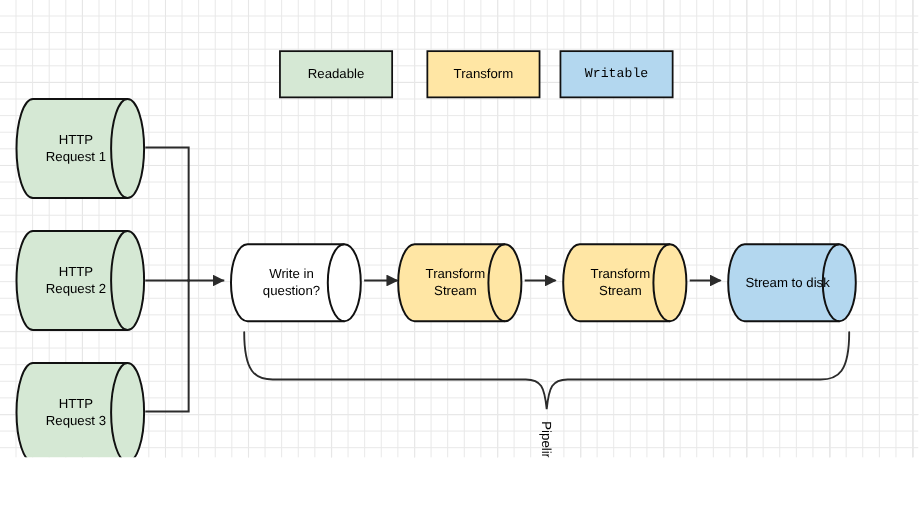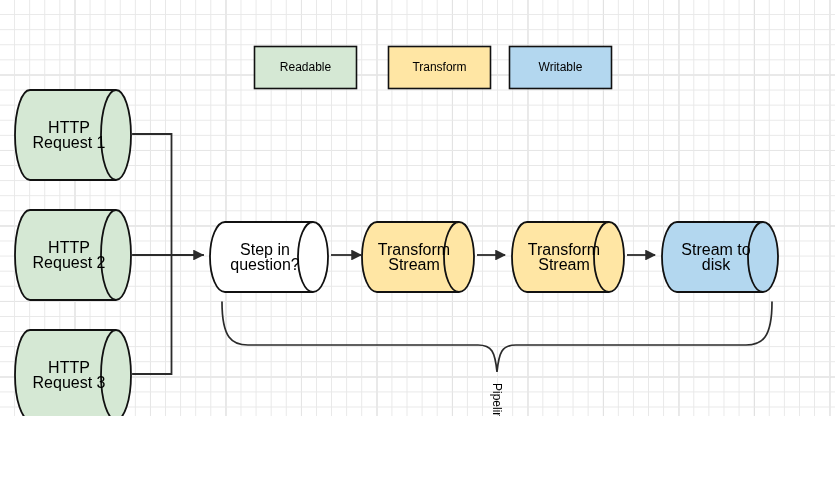--- a/index.html
+++ b/index.html
@@ -36,21 +36,21 @@
     width: 835px;
     height: 480px;
   }
   .shape-label {
     position: absolute;
     display: flex;
     align-items: center;
     justify-content: center;
     text-align: center;
     color: #000000;
-    font-size: 16px;
+    font-size: 12px;
     line-height: 15px;
     white-space: pre-line;
     pointer-events: none;
     font-family: "Liberation Sans", sans-serif;
   }
   .legend-label {
     font-size: 12px;
     line-height: 15px;
   }
   .brace-label {
@@ -171,30 +171,30 @@
                L 478 345
                C 492 345, 495 352, 497 372
                C 499 352, 502 345, 516 345
                L 746 345
                C 762 345, 772 338, 772 302"></path>
     </g>
   </svg>
 
   <div class="shape-label legend-label" style="left:254px; top:46px; width:103px; height:43px;">Readable</div>
   <div class="shape-label legend-label" style="left:388px; top:46px; width:103px; height:43px;">Transform</div>
-  <div class="shape-label legend-label" style="left:509px; top:46px; width:103px; height:43px;">Writable</div>
+  <div class="shape-label legend-label" style="left:509px; top:46px; width:103px; height:43px;font-family:Liberation Mono, monospace;">Writable</div>
 
   <div class="shape-label" style="left:22px; top:90px; width:94px; height:90px;">HTTP
 Request 1</div>
   <div class="shape-label" style="left:22px; top:210px; width:94px; height:90px;">HTTP
 Request 2</div>
   <div class="shape-label" style="left:22px; top:330px; width:94px; height:90px;">HTTP
 Request 3</div>
 
-  <div class="shape-label" style="left:217px; top:222px; width:96px; height:70px;">Step in
+  <div class="shape-label" style="left:217px; top:222px; width:96px; height:70px;">Write in
 question?</div>
   <div class="shape-label" style="left:369px; top:222px; width:90px; height:70px;">Transform
 Stream</div>
   <div class="shape-label" style="left:519px; top:222px; width:90px; height:70px;">Transform
 Stream</div>
   <div class="shape-label" style="left:669px; top:222px; width:94px; height:70px;">Stream to disk</div>
 
   <div class="brace-label" style="left:504px; top:383px; transform: rotate(90deg);">Pipeline</div>
 
 </div>

